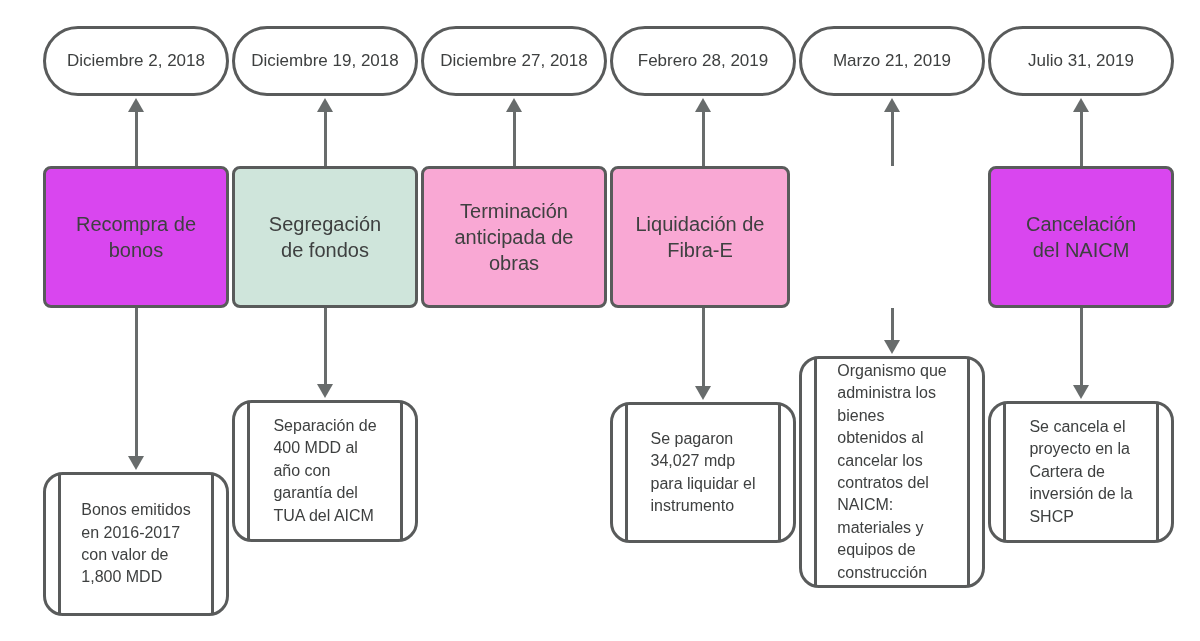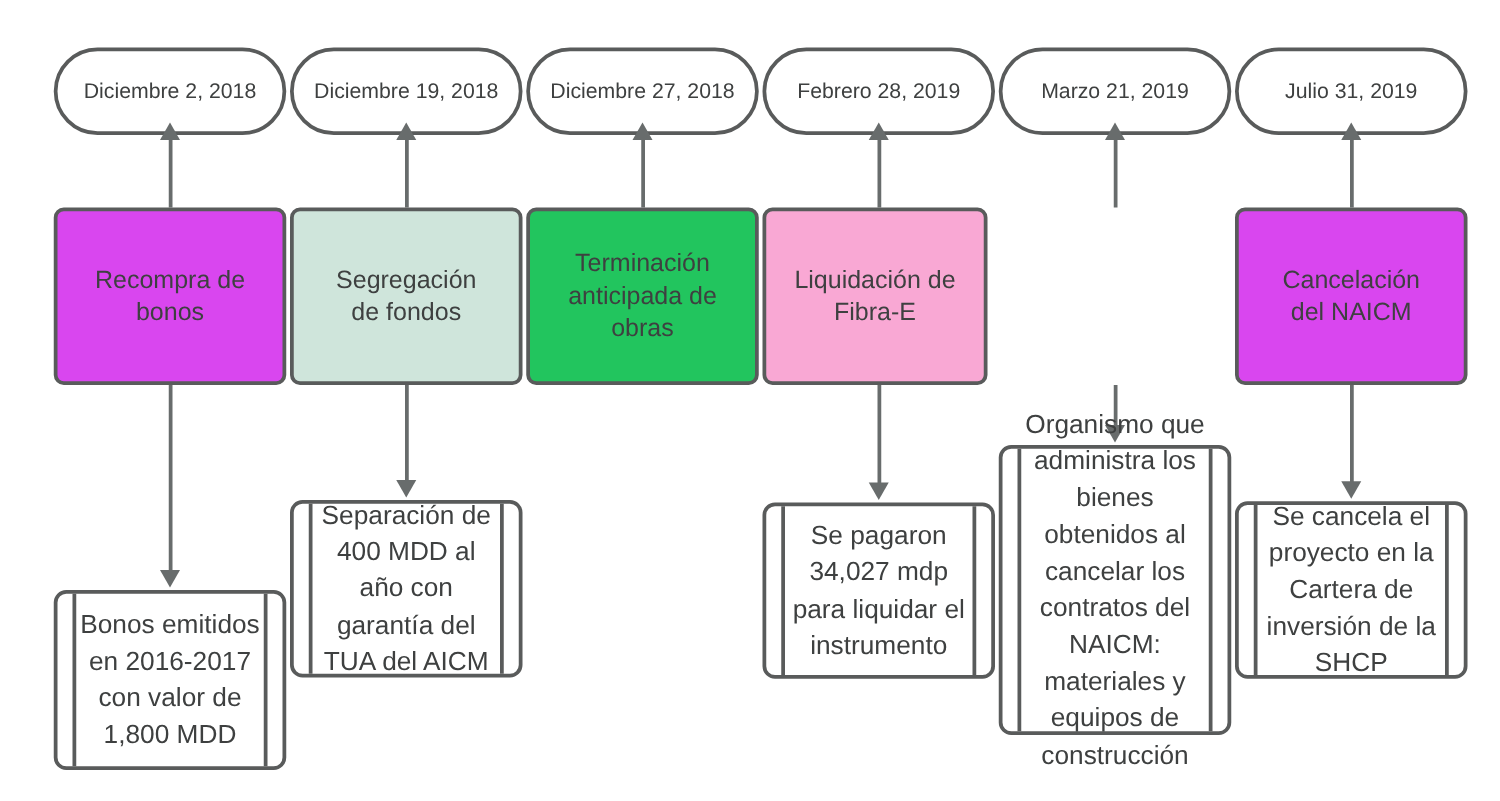--- a/index.html
+++ b/index.html
@@ -19,41 +19,39 @@
   }
   .pill{
     position:absolute;
     box-sizing:border-box;
     background:#ffffff;
     border:3px solid var(--border);
     border-radius:36px;
     display:flex;align-items:center;justify-content:center;
     text-align:center;
     font-size:17px;
-    margin-top:12px;
   }
   .event-box{
     position:absolute;
     box-sizing:border-box;
     border:3px solid var(--border);
     border-radius:8px;
     display:flex;align-items:center;justify-content:center;
     text-align:center;
     font-size:20px;
     line-height:1.3;
   }
   .detail-box{
     position:absolute;
     box-sizing:border-box;
     background:#ffffff;
     border:3px solid var(--border);
-    border-radius:10px;
+    border-radius:20px;
     display:flex;align-items:center;justify-content:center;
-    text-align:center;
-    font-size:21px;
+    font-size:16px;
     line-height:1.4;
   }
   .detail-box::before,
   .detail-box::after{
     content:"";
     position:absolute;
     top:0;bottom:0;
     width:3px;
     background:var(--border);
   }
@@ -111,21 +109,21 @@
 400 MDD al
 año con
 garantía del
 TUA del AICM</span>
     </div>
     <div class="pill" style="left:421px;top:26px;width:186px;height:70px">
       <span class="pre">Diciembre 27, 2018</span>
     </div>
     <div class="arrow-line" style="left:512.5px;top:110px;height:56px"></div>
     <div class="arrow-head up" style="left:506px;top:98px"></div>
-    <div class="event-box" style="left:421px;top:166px;width:186px;height:142px;background:#22c55e">
+    <div class="event-box" style="left:421px;top:166px;width:186px;height:142px;background:#f9a8d4">
       <span class="pre">Terminación
 anticipada de
 obras</span>
     </div>
     <div class="pill" style="left:610px;top:26px;width:186px;height:70px">
       <span class="pre">Febrero 28, 2019</span>
     </div>
     <div class="arrow-line" style="left:701.5px;top:110px;height:56px"></div>
     <div class="arrow-head up" style="left:695px;top:98px"></div>
     <div class="event-box" style="left:610px;top:166px;width:180px;height:142px;background:#f9a8d4">

